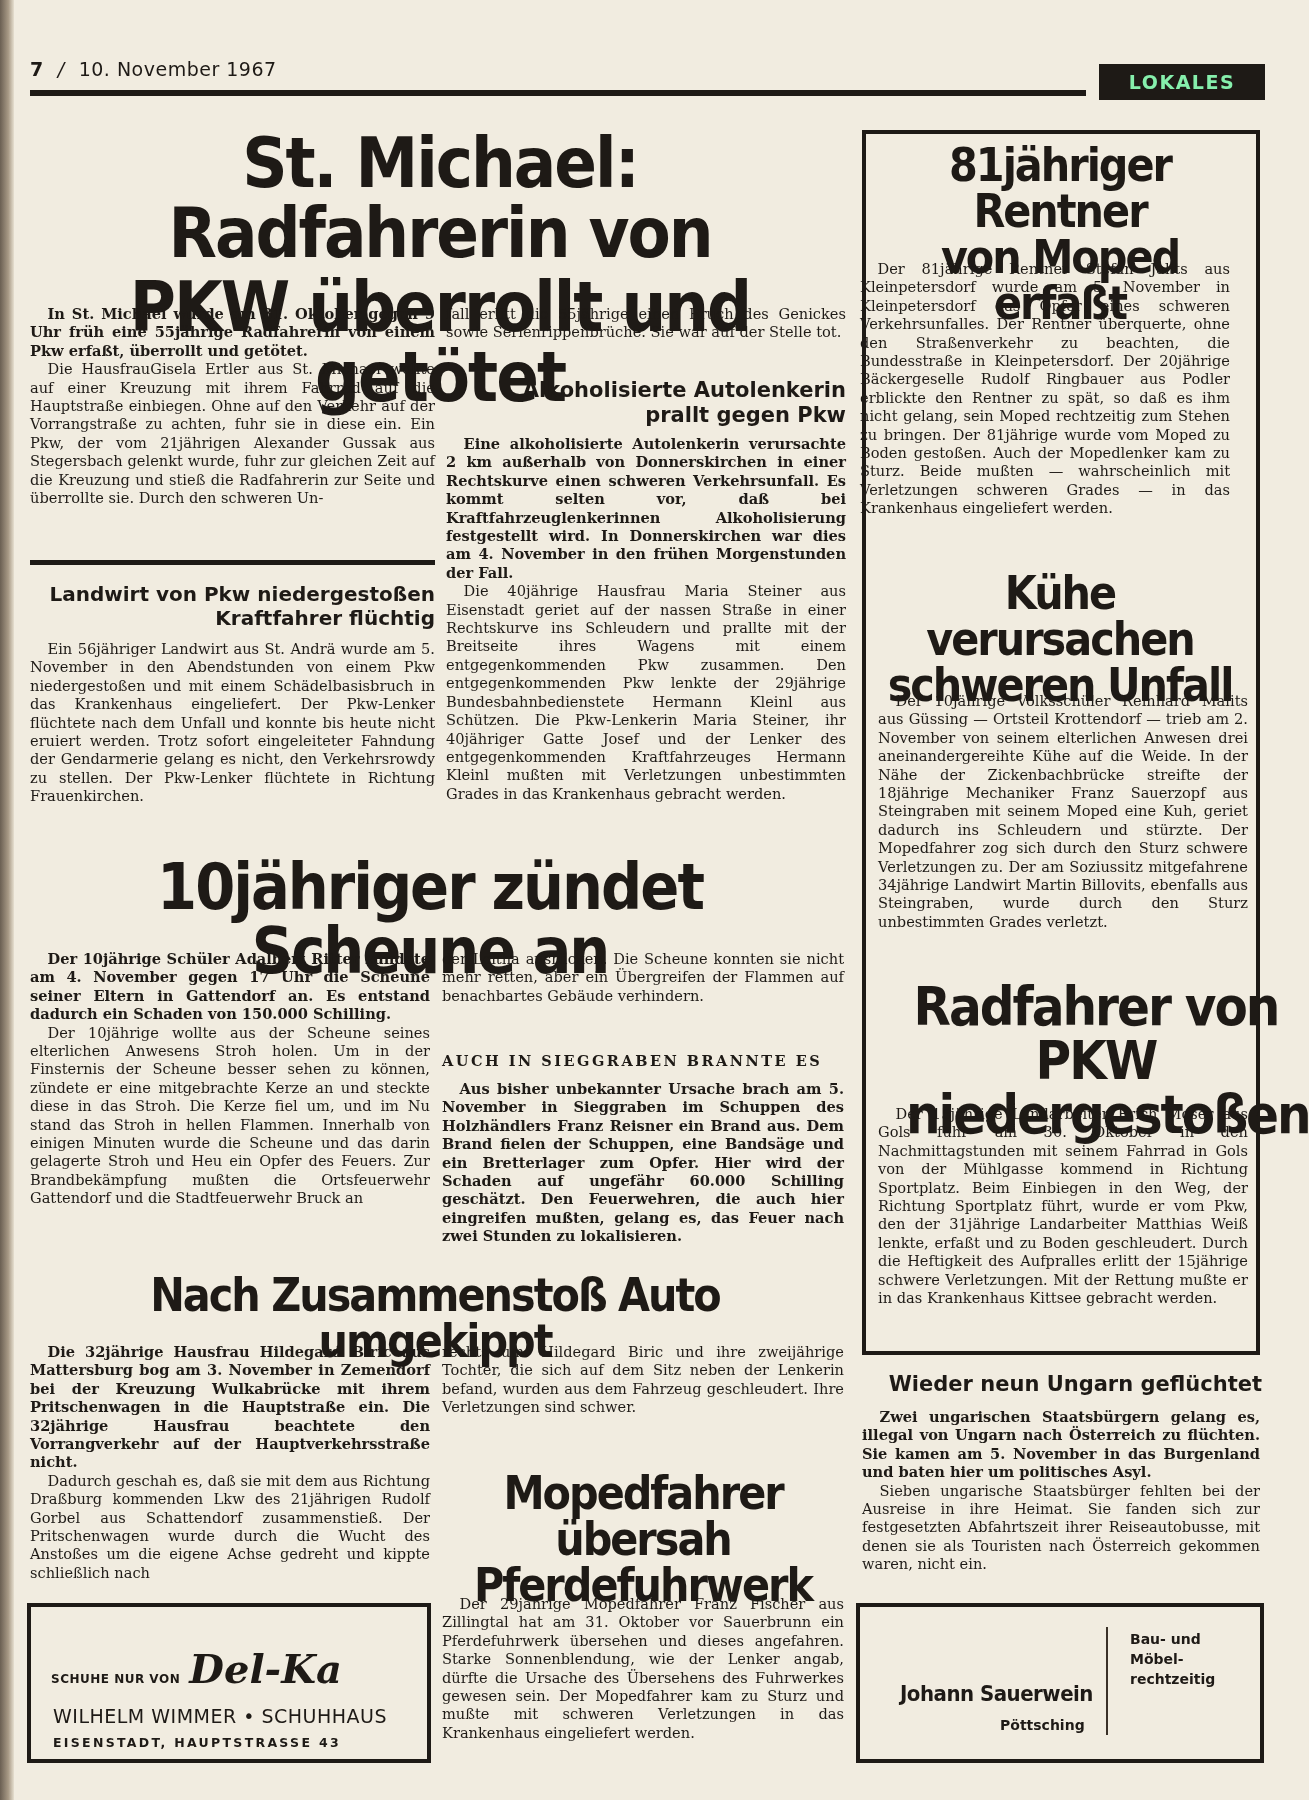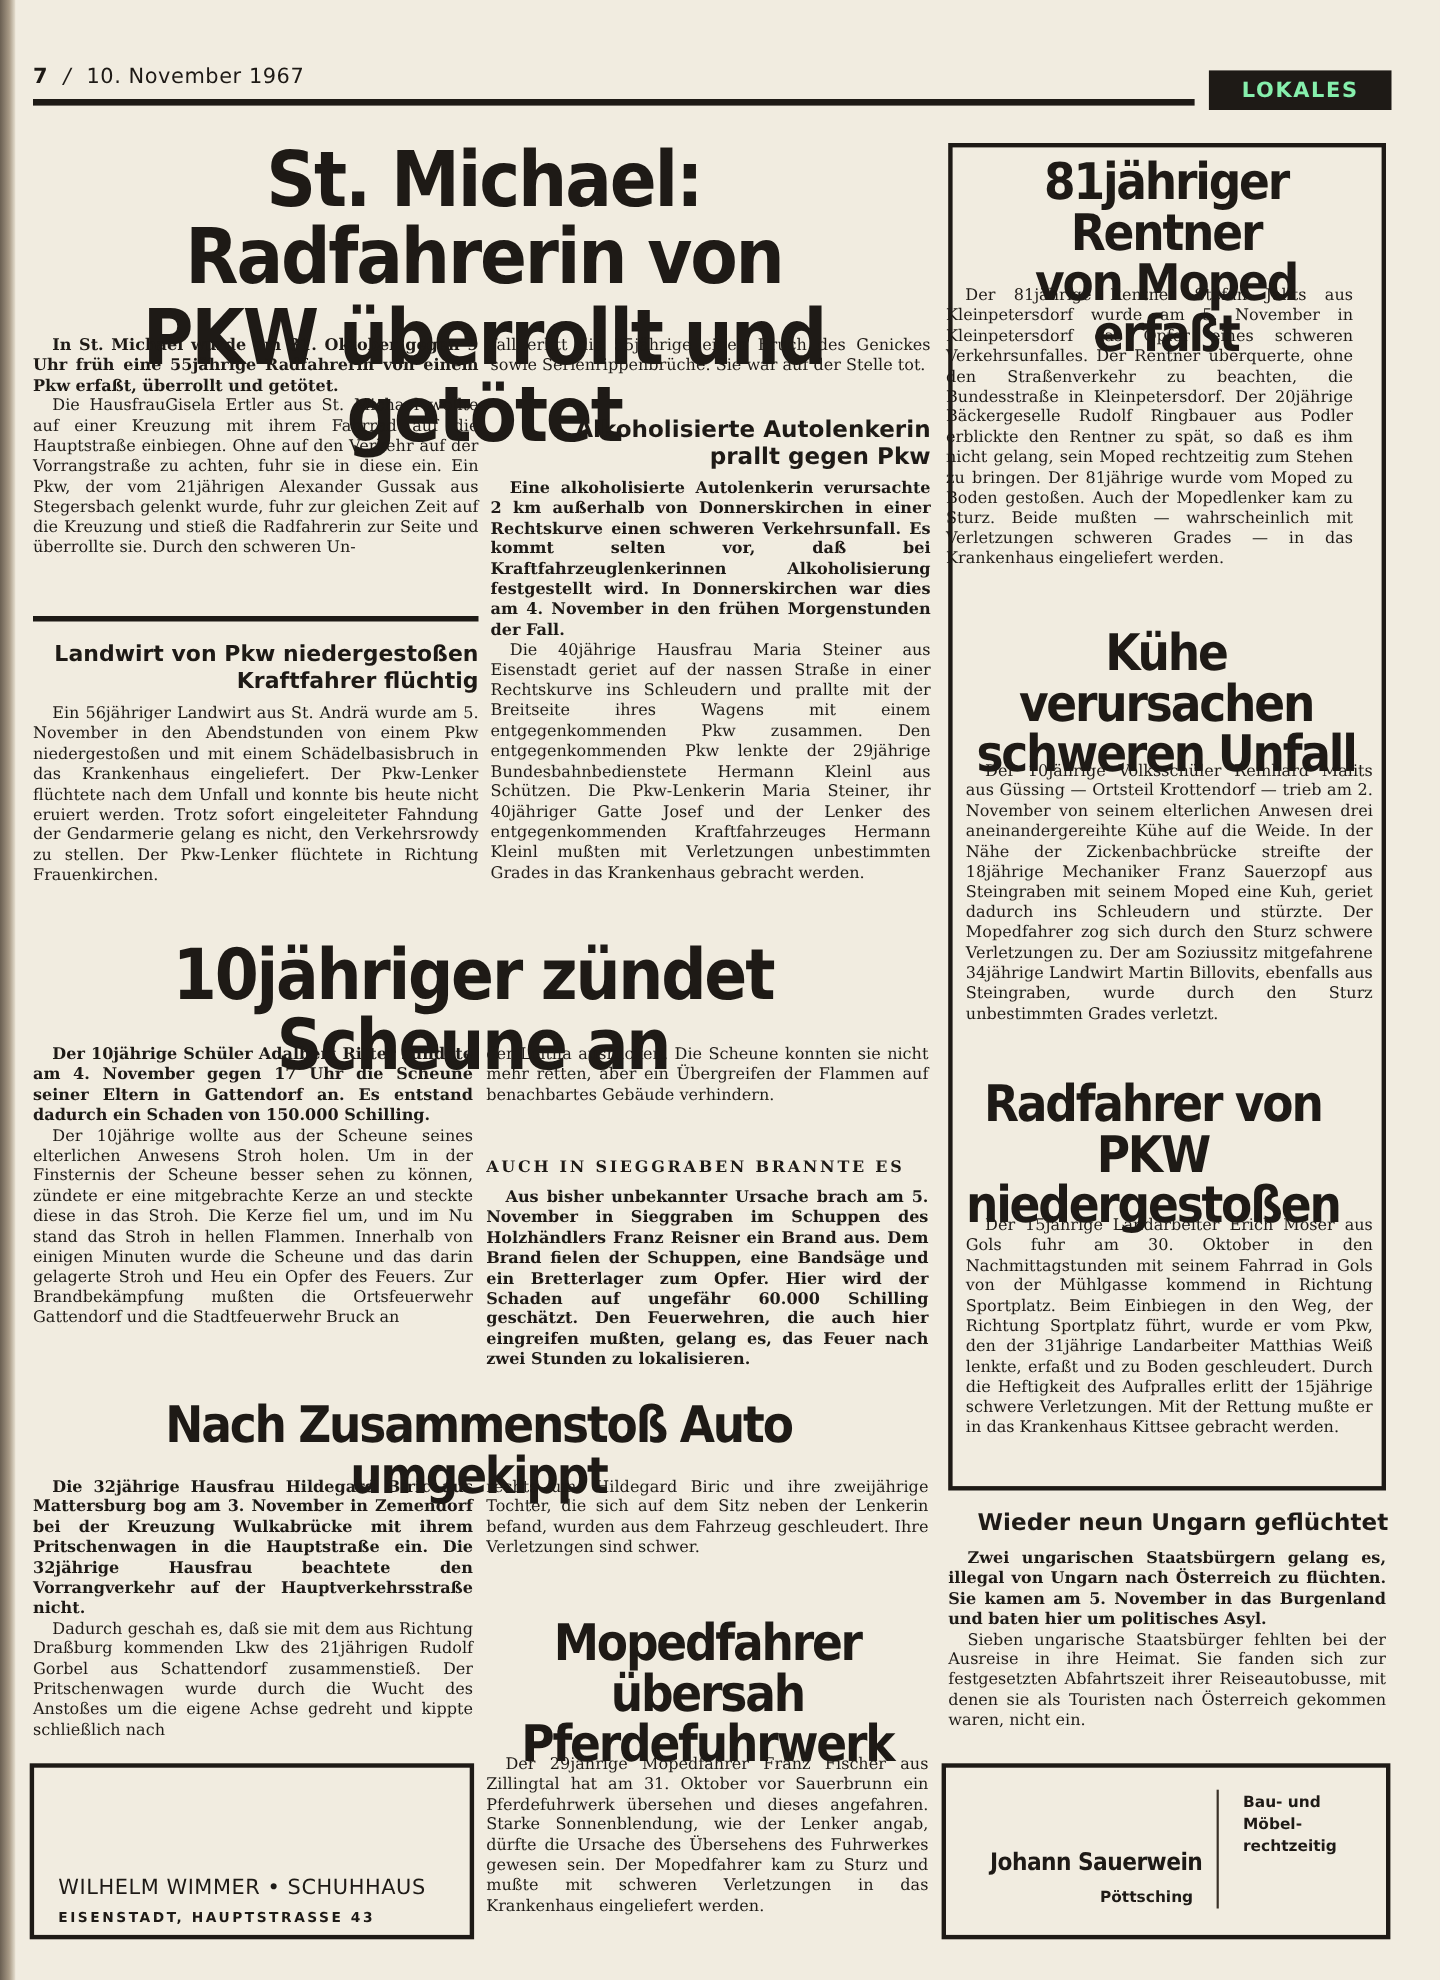--- a/index.html
+++ b/index.html
@@ -106,21 +106,21 @@
 </div>
 
 <div class="abs headline" style="left:870px; top:570px; width:380px; font-size:46px;">
   <div>Kühe verursachen</div>
   <div>schweren Unfall</div>
 </div>
 <div class="abs col" style="left:878px; top:692px; width:370px;">
   <p>Der 10jährige Volksschüler Reinhard Malits aus Güssing — Ortsteil Krottendorf — trieb am 2. November von seinem elterlichen Anwesen drei aneinandergereihte Kühe auf die Weide. In der Nähe der Zickenbachbrücke streifte der 18jährige Mechaniker Franz Sauerzopf aus Steingraben mit seinem Moped eine Kuh, geriet dadurch ins Schleudern und stürzte. Der Mopedfahrer zog sich durch den Sturz schwere Verletzungen zu. Der am Soziussitz mitgefahrene 34jährige Landwirt Martin Billovits, ebenfalls aus Steingraben, wurde durch den Sturz unbestimmten Grades verletzt.</p>
 </div>
 
-<div class="abs headline" style="left:858px; top:980px; width:380px; font-size:46px;">
+<div class="abs headline" style="left:906px; top:980px; width:380px; font-size:54px;">
   <div>Radfahrer von PKW</div>
   <div>niedergestoßen</div>
 </div>
 <div class="abs col" style="left:878px; top:1105px; width:370px;">
   <p>Der 15jährige Landarbeiter Erich Moser aus Gols fuhr am 30. Oktober in den Nachmittagstunden mit seinem Fahrrad in Gols von der Mühlgasse kommend in Richtung Sportplatz. Beim Einbiegen in den Weg, der Richtung Sportplatz führt, wurde er vom Pkw, den der 31jährige Landarbeiter Matthias Weiß lenkte, erfaßt und zu Boden geschleudert. Durch die Heftigkeit des Aufpralles erlitt der 15jährige schwere Verletzungen. Mit der Rettung mußte er in das Krankenhaus Kittsee gebracht werden.</p>
 </div>
 
 <div class="abs headline" style="left:30px; top:855px; width:800px; font-size:64px;">
   <div>10jähriger zündet Scheune an</div>
 </div>
@@ -159,20 +159,24 @@
 
 <div class="abs subhead" style="left:862px; top:1372px; width:400px; font-size:21px;">
   <div>Wieder neun Ungarn geflüchtet</div>
 </div>
 <div class="abs col" style="left:862px; top:1408px; width:398px;">
   <p class="lead">Zwei ungarischen Staatsbürgern gelang es, illegal von Ungarn nach Österreich zu flüchten. Sie kamen am 5. November in das Burgenland und baten hier um politisches Asyl.</p>
   <p>Sieben ungarische Staatsbürger fehlten bei der Ausreise in ihre Heimat. Sie fanden sich zur festgesetzten Abfahrtszeit ihrer Reiseautobusse, mit denen sie als Touristen nach Österreich gekommen waren, nicht ein.</p>
 </div>
 
 <div class="abs box" style="left:27px; top:1603px; width:396px; height:152px;">
+  <div class="abs" style="left:20px; top:38px; width:360px; white-space:nowrap;">
+    <span class="ad-small" style="font-size:12px; letter-spacing:0.5px;">SCHUHE NUR VON</span>
+    <span style="font-family:'DejaVu Serif', serif; font-weight:bold; font-style:italic; font-size:40px; margin-left:4px;">Del-Ka</span>
+  </div>
   <div class="abs" style="left:22px; top:98px; width:360px; font-family:'DejaVu Sans', sans-serif; font-size:19px; letter-spacing:0.5px; white-space:nowrap;">WILHELM WIMMER • SCHUHHAUS</div>
   <div class="abs ad-small" style="left:22px; top:128px; width:360px; font-size:12.5px; letter-spacing:2.3px; white-space:nowrap;">EISENSTADT, HAUPTSTRASSE 43</div>
 </div>
 
 <div class="abs box" style="left:856px; top:1603px; width:400px; height:152px;">
   <div class="abs" style="left:40px; top:74px; font-family:'DejaVu Sans Condensed','DejaVu Sans',sans-serif; font-weight:bold; font-size:22px; letter-spacing:-0.5px;">Johann Sauerwein</div>
   <div class="abs ad-small" style="left:140px; top:110px; font-size:14px;">Pöttsching</div>
   <div class="abs vrule" style="left:246px; top:20px; height:108px;"></div>
   <div class="abs ad-small" style="left:270px; top:22px; font-size:14px; line-height:20px;">
     <div>Bau- und</div>

